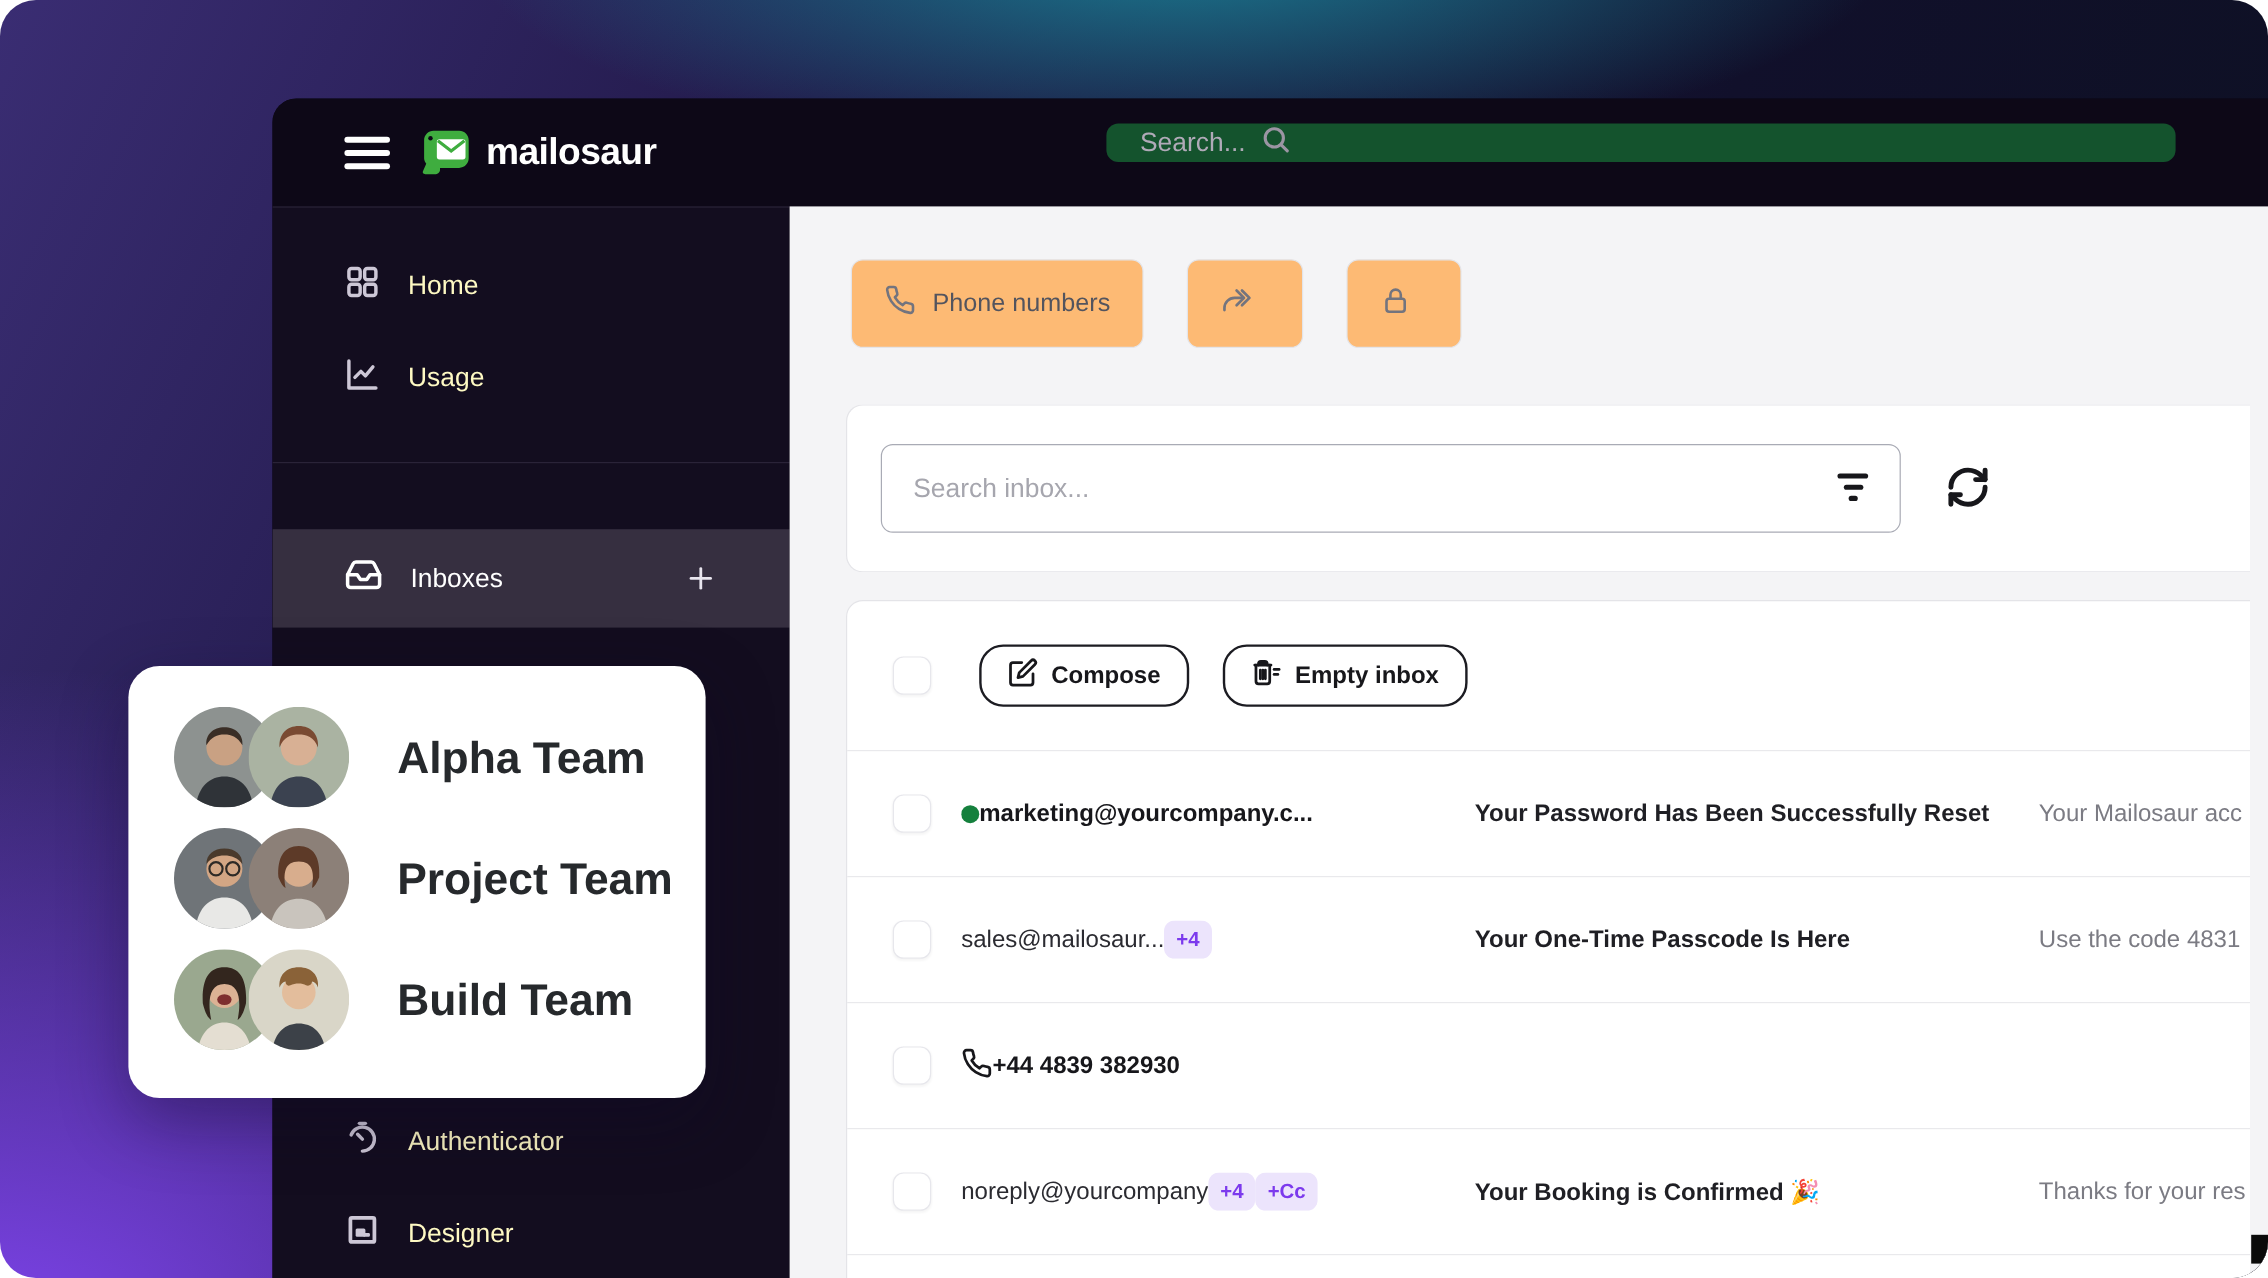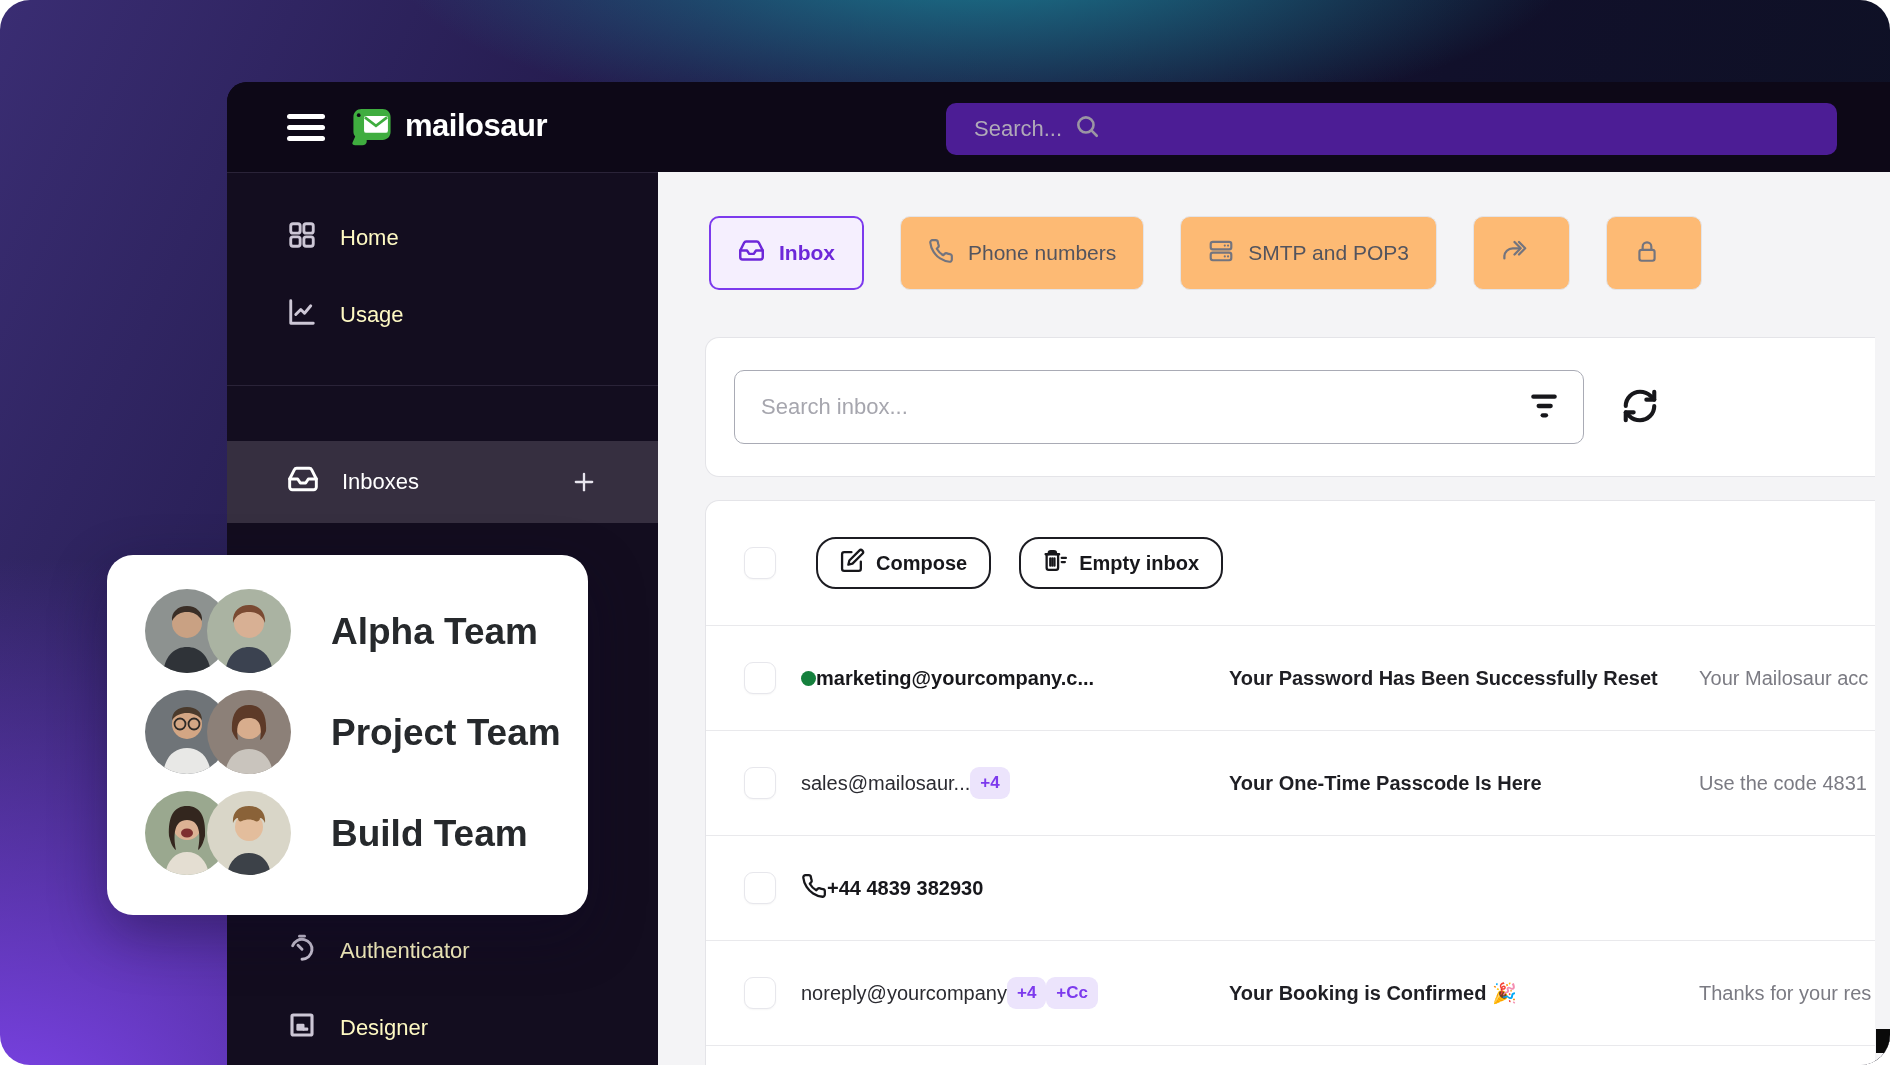--- a/index.html
+++ b/index.html
@@ -13,23 +13,23 @@
   }
   
   .window { position:absolute; left:227px; top:82px; right:0; bottom:0;
     background:#0d0817; border-radius:20px 0 0 0; overflow:hidden; }
   .topbar { position:absolute; left:0; top:0; right:0; height:90px; background:#0d0817; }
   .hamburger { position:absolute; left:60px; top:27px; width:38px; height:36px; display:flex;
     flex-direction:column; justify-content:center; gap:6px; cursor:pointer; }
   .hamburger i { display:block; height:5px; border-radius:3px; background:#ffffff; }
   .brand { position:absolute; left:122px; top:19px; display:flex; align-items:center; gap:10px; }
   .brand-text { color:#ffffff; font-size:31px; font-weight:800; letter-spacing:-0.5px; }
-  .topsearch { position:absolute; left:695px; top:21px; width:891px; height:52px;
-    background:#4c1d95; border-radius:10px; display:flex; align-items:center; padding-left:28px;
-    gap:12px; cursor:text;margin-left:24px; }
+  .topsearch { position:absolute; left:695px; top:21px; width:891px; height:32px;
+    background:#14532d; border-radius:10px; display:flex; align-items:center; padding-left:28px;
+    gap:12px; cursor:text; }
   .topsearch span { color:#b0aab8; font-size:22px; }
   
   .sidebar { position:absolute; left:0; top:90px; width:431px; bottom:0; background:#130d1f;
     border-top:1px solid #2a2338; }
   .side-item { display:flex; align-items:center; height:60px; padding-left:60px; gap:23px;
     color:#fef9c3; font-size:22px; cursor:pointer; }
   .side-item svg { flex:0 0 auto; }
   .side-divider { height:1px; background:#2a2338; margin-top:40px; }
   .side-item.selected { height:82px; margin-top:55px; background:#362f40; color:#ffffff;
     font-weight:500; }
@@ -192,49 +192,27 @@
             </svg>
           </span>
           <span>Designer</span>
         </div>
       </nav>
     </aside>
 
     <main class="main">
 
       <div class="tabs">
-        <button class="tab active">
-          <span>
-            <svg width="27" height="27" viewBox="0 0 24 24" fill="none" stroke-width="2.2" stroke-linecap="round" stroke-linejoin="round">
-              <path d="M22 12h-6l-2 3h-4l-2-3H2"></path>
-              <path d="M5.45 5.11 2 12v6a2 2 0 0 0 2 2h16a2 2 0 0 0 2-2v-6l-3.45-6.89A2 2 0 0 0 16.76 4H7.24a2 2 0 0 0-1.79 1.11z"></path>
-            </svg>
-          </span>
-          <span>Inbox</span>
-        </button>
         <button class="tab">
           <span>
             <svg width="26" height="26" viewBox="0 0 24 24" fill="none" stroke-width="2" stroke-linecap="round" stroke-linejoin="round">
               <path d="M22 16.92v3a2 2 0 0 1-2.18 2 19.79 19.79 0 0 1-8.63-3.07 19.5 19.5 0 0 1-6-6 19.79 19.79 0 0 1-3.07-8.67A2 2 0 0 1 4.11 2h3a2 2 0 0 1 2 1.72 12.84 12.84 0 0 0 .7 2.81 2 2 0 0 1-.45 2.11L8.09 9.91a16 16 0 0 0 6 6l1.27-1.27a2 2 0 0 1 2.11-.45 12.84 12.84 0 0 0 2.81.7A2 2 0 0 1 22 16.92z"></path>
             </svg>
           </span>
           <span>Phone numbers</span>
-        </button>
-        <button class="tab">
-          <span>
-            <svg width="26" height="26" viewBox="0 0 24 24" fill="none" stroke-width="2" stroke-linecap="round" stroke-linejoin="round">
-              <rect x="2.5" y="3.5" width="19" height="7" rx="2"></rect>
-                <rect x="2.5" y="13.5" width="19" height="7" rx="2"></rect>
-              <line x1="15.5" y1="7" x2="15.51" y2="7"></line>
-                <line x1="18.5" y1="7" x2="18.51" y2="7"></line>
-              <line x1="15.5" y1="17" x2="15.51" y2="17"></line>
-                <line x1="18.5" y1="17" x2="18.51" y2="17"></line>
-            </svg>
-          </span>
-          <span>SMTP and POP3</span>
         </button>
         <button class="tab">
           <span>
             <svg width="27" height="27" viewBox="0 0 24 24" fill="none" stroke-width="2" stroke-linecap="round" stroke-linejoin="round">
               <path d="M3 19v-1.5A7.5 7.5 0 0 1 10.5 10H16"></path>
               <path d="M12 4.5 17.5 10 12 15.5"></path>
                 <path d="M16 4.5 21.5 10 16 15.5"></path>
             </svg>
           </span>
           <span></span>

